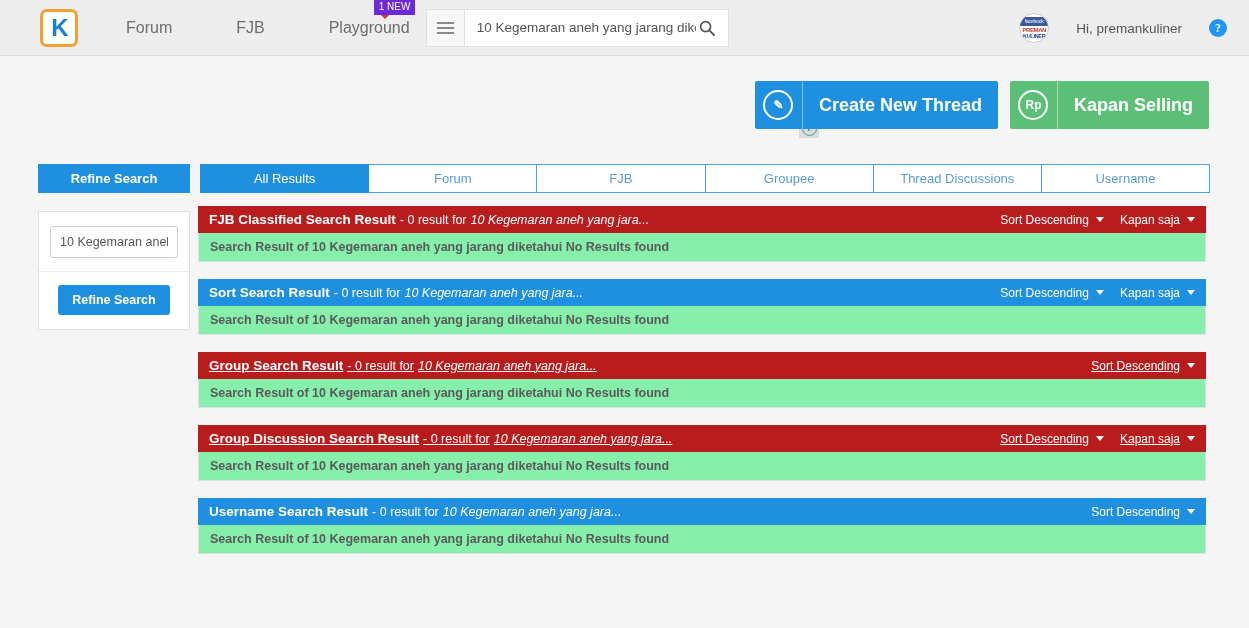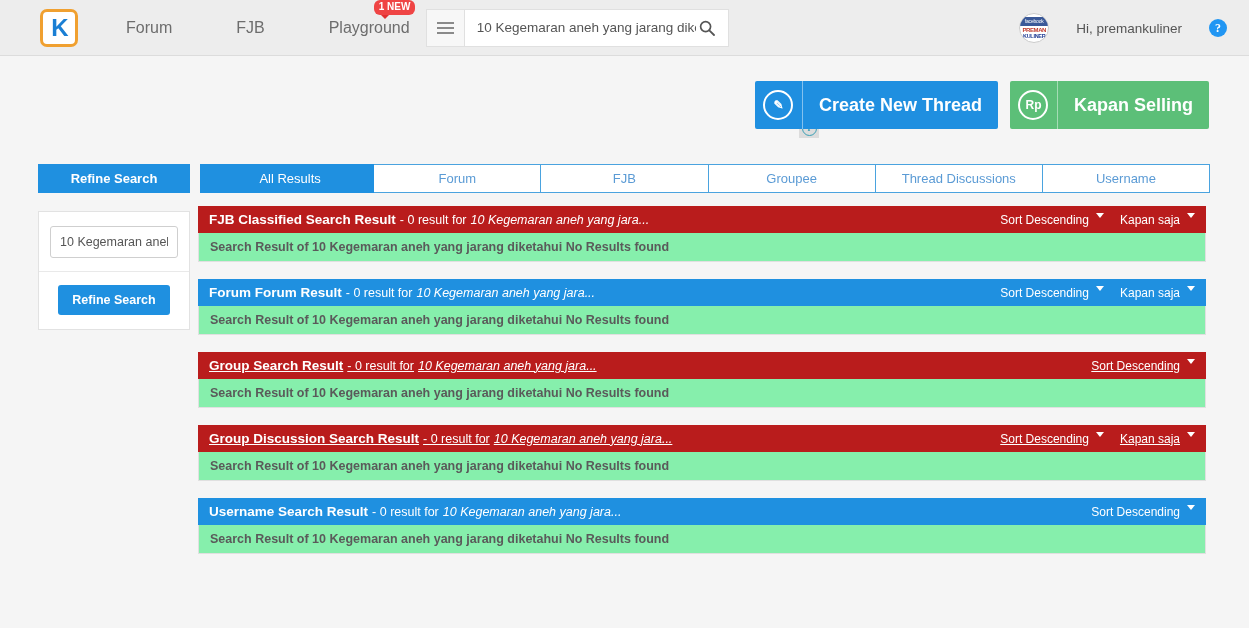--- a/index.html
+++ b/index.html
@@ -43,26 +43,26 @@
     text-decoration: none;
     margin-right: 64px;
     position: relative;
     cursor: pointer;
     white-space: nowrap;
   }
   .nav-link:last-child { margin-right: 0; }
   .new-badge {
     position: absolute;
     top: -19px; left: 45px;
-    background: #ef4444;
+    background: #6d28d9;
     color: #fff;
     font-size: 10px;
-    font-weight: bold;
+    font-weight: normal;
     padding: 2px 5px 3px 5px;
-    border-radius: 6px;
+    border-radius: 0;
     white-space: nowrap;
     line-height: 1;
   }
   .new-badge:after {
     content: "";
     position: absolute;
     left: 7px; bottom: -4px;
     border-left: 4px solid transparent;
     border-right: 4px solid transparent;
     border-top: 4px solid #e03131;
@@ -225,21 +225,21 @@
   .tab {
     flex: 1;
     border: 1px solid #4aa3df;
     border-left: none;
     background: #fff;
     color: #5b9bd5;
     font-size: 13px;
     display: flex; align-items: center; justify-content: center;
     cursor: pointer;
   }
-  .tab:first-child { border-left: 7px solid #4c1d95; }
+  .tab:first-child { border-left: 1px solid #4c1d95; }
   .tab.active {
     background: #1f90e0;
     color: #fff;
     border-color: #1f90e0;
   }
 
   
   .sidebar {
     position: absolute;
     left: 38px; top: 211px;
@@ -308,21 +308,21 @@
     font-size: 12.5px;
     font-style: italic;
     margin-left: 4px;
     white-space: nowrap;
   }
   .panel-sorts {
     margin-left: auto;
     display: flex; align-items: center; gap: 16px;
   }
   .sort-item {
-    display: flex; align-items: flex-start; gap: 7px;
+    display: flex; align-items: center; gap: 7px;
     font-size: 12px;
     cursor: pointer;
     white-space: nowrap;
   }
   .caret {
     width: 0; height: 0;
     border-left: 4px solid transparent;
     border-right: 4px solid transparent;
     border-top: 5px solid #fff;
   }
@@ -445,21 +445,21 @@
           <span>Kapan saja</span>
           <span class="caret"></span>
         </div>
       </div>
     </div>
     <div class="panel-body">Search Result of 10 Kegemaran aneh yang jarang diketahui No Results found</div>
   </div>
 
   <div class="panel">
     <div class="panel-head blue">
-      <span class="panel-title">Forum Forum Result</span>
+      <span class="panel-title">Sort Search Result</span>
       <span class="panel-count">- 0 result for</span>
       <span class="panel-query">10 Kegemaran aneh yang jara...</span>
       <div class="panel-sorts">
         <div class="sort-item">
           <span>Sort Descending</span>
           <span class="caret"></span>
         </div>
         <div class="sort-item">
           <span>Kapan saja</span>
           <span class="caret"></span>

